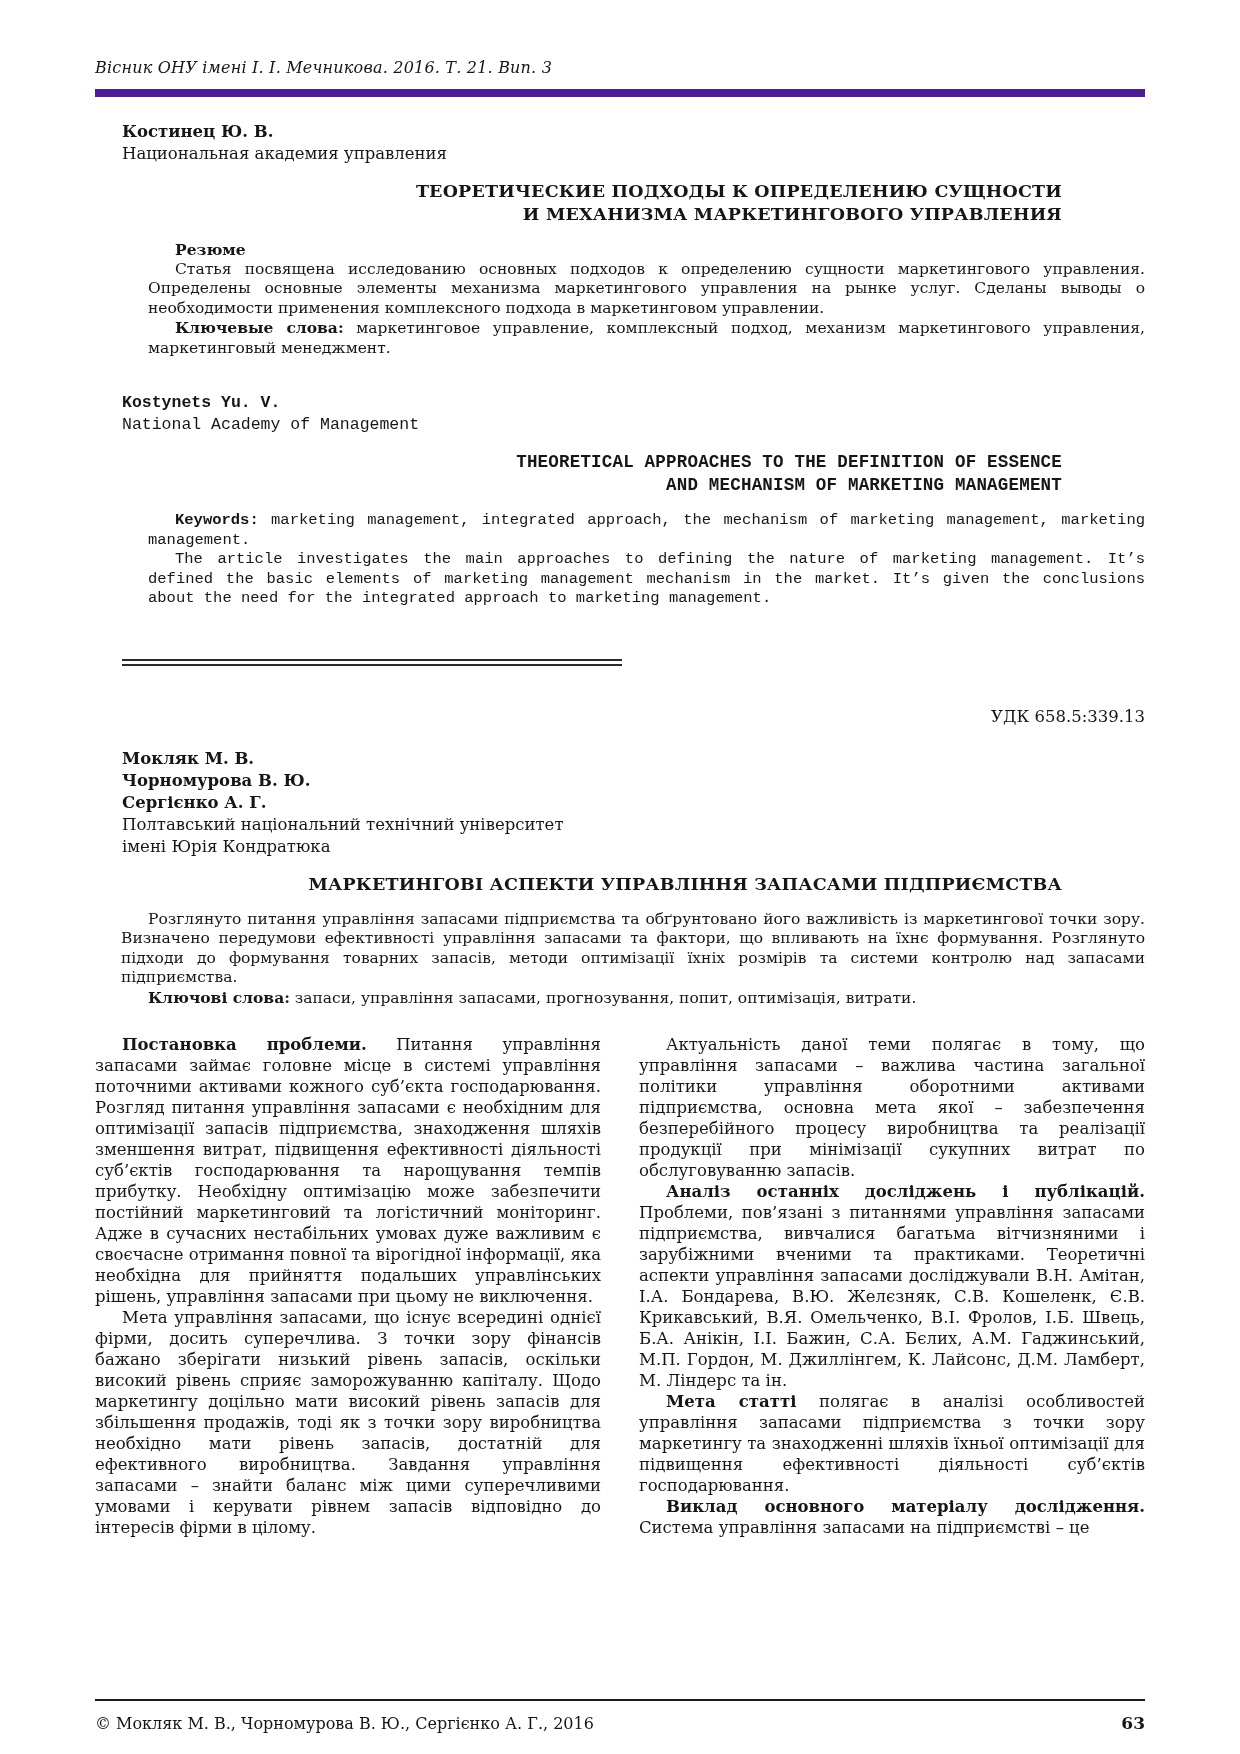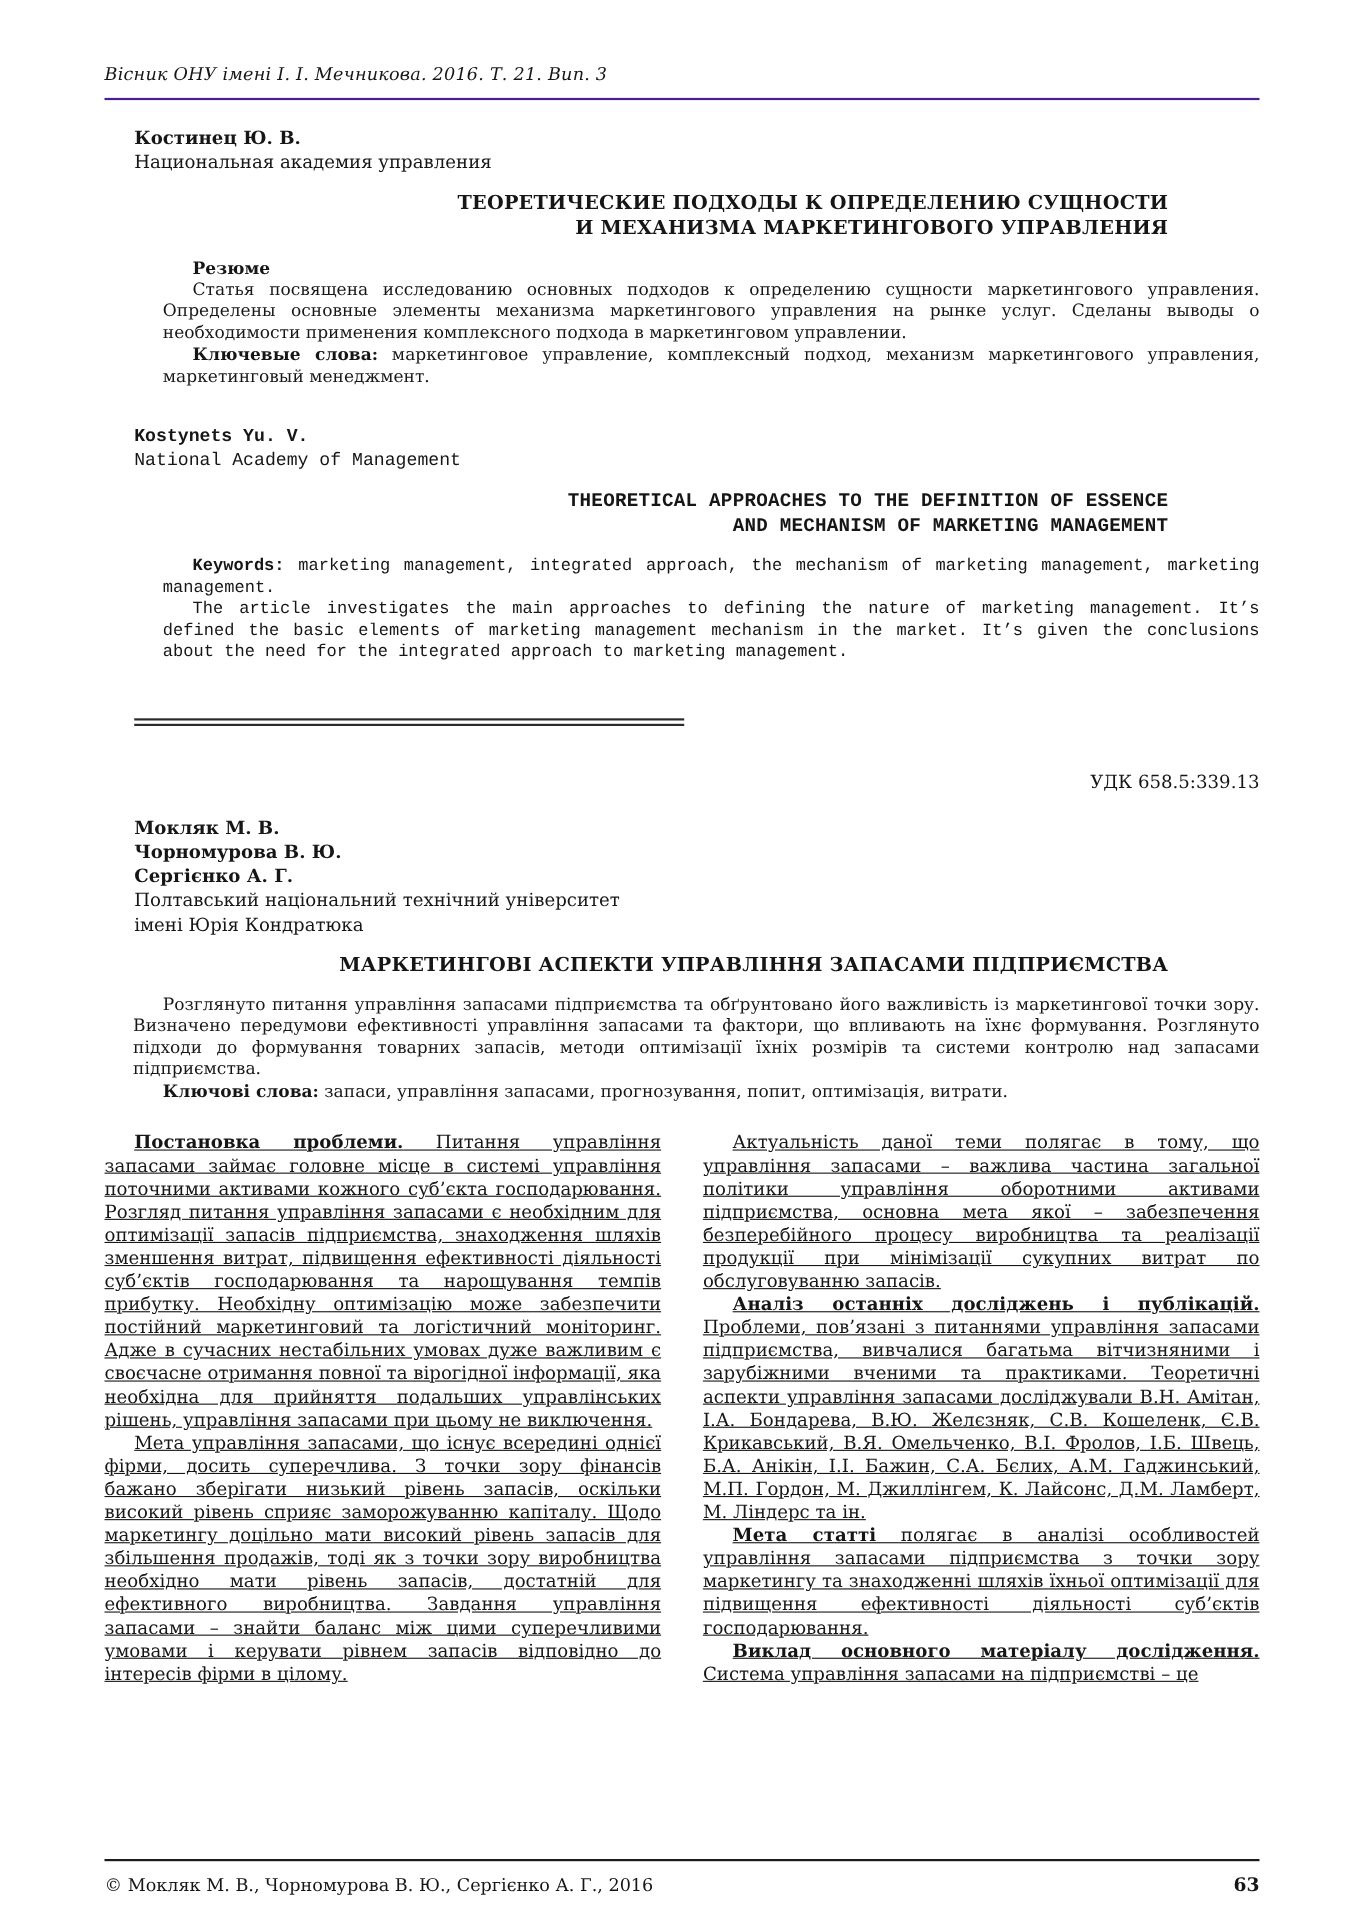--- a/index.html
+++ b/index.html
@@ -15,21 +15,21 @@
     background: #ffffff;
     box-sizing: border-box;
     padding: 58px 95px 0 95px;
     overflow: hidden;
   }
   .running-header {
     font-style: italic;
     font-size: 16px;
     line-height: 20px;
     padding-bottom: 11px;
-    border-bottom: 2px solid #4c1d95;
+    border-bottom: 8px solid #4c1d95;
     letter-spacing: 0.2px;
   }
   .indent1 { margin-left: 27px; }
   .article-head { margin-top: 24px; }
   .author-name { font-weight: 700; font-size: 16.5px; line-height: 22px; }
   .affiliation { font-size: 16.5px; line-height: 22px; white-space: pre-line; }
   .article-title {
     font-weight: 700;
     font-size: 17.5px;
     line-height: 23px;
@@ -61,28 +61,28 @@
   }
   .udc { margin-top: 40px; font-size: 16.5px; line-height: 22px; text-align: right; }
   .authors-block { margin-top: 20px; }
   .columns {
     display: flex;
     gap: 38px;
     margin-top: 26px;
     font-size: 16.5px;
     line-height: 21px;
     text-align: justify;
-    hyphens: auto; text-decoration: underline; -webkit-hyphens: auto;
+    hyphens: auto; -webkit-hyphens: auto;
   }
   .col { flex: 1 1 0; min-width: 0; }
   .bp { margin: 0; text-indent: 27px; }
   .lead { font-weight: 700; }
   .page-footer {
     position: absolute;
-    left: 95px; right: 95px; bottom: 30px;
+    left: 95px; right: 95px; bottom: 20px;
     border-top: 2px solid #1c1c1c;
     padding-top: 12px;
     display: flex;
     justify-content: space-between;
     align-items: baseline;
     font-size: 16px;
     line-height: 20px;
   }
   .page-number { font-weight: 700; font-size: 17px; }
 </style>

